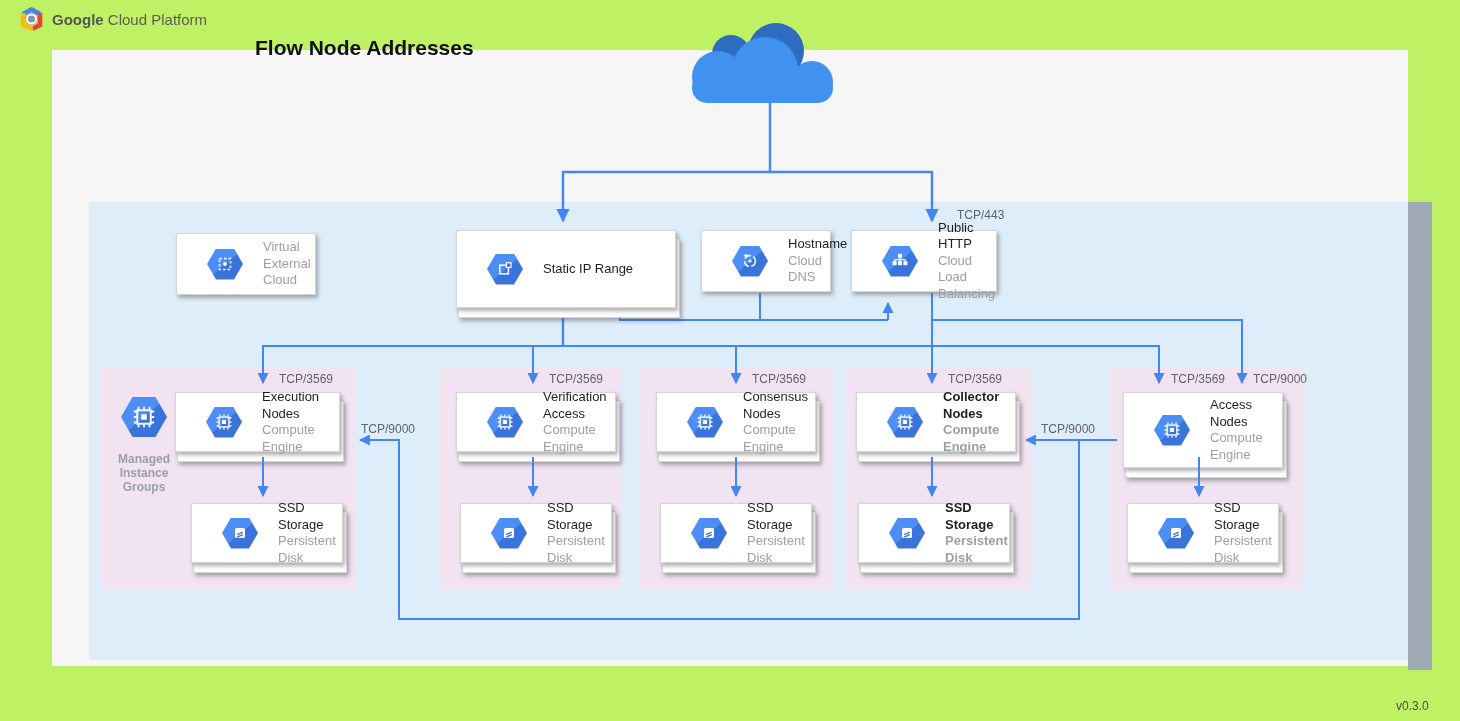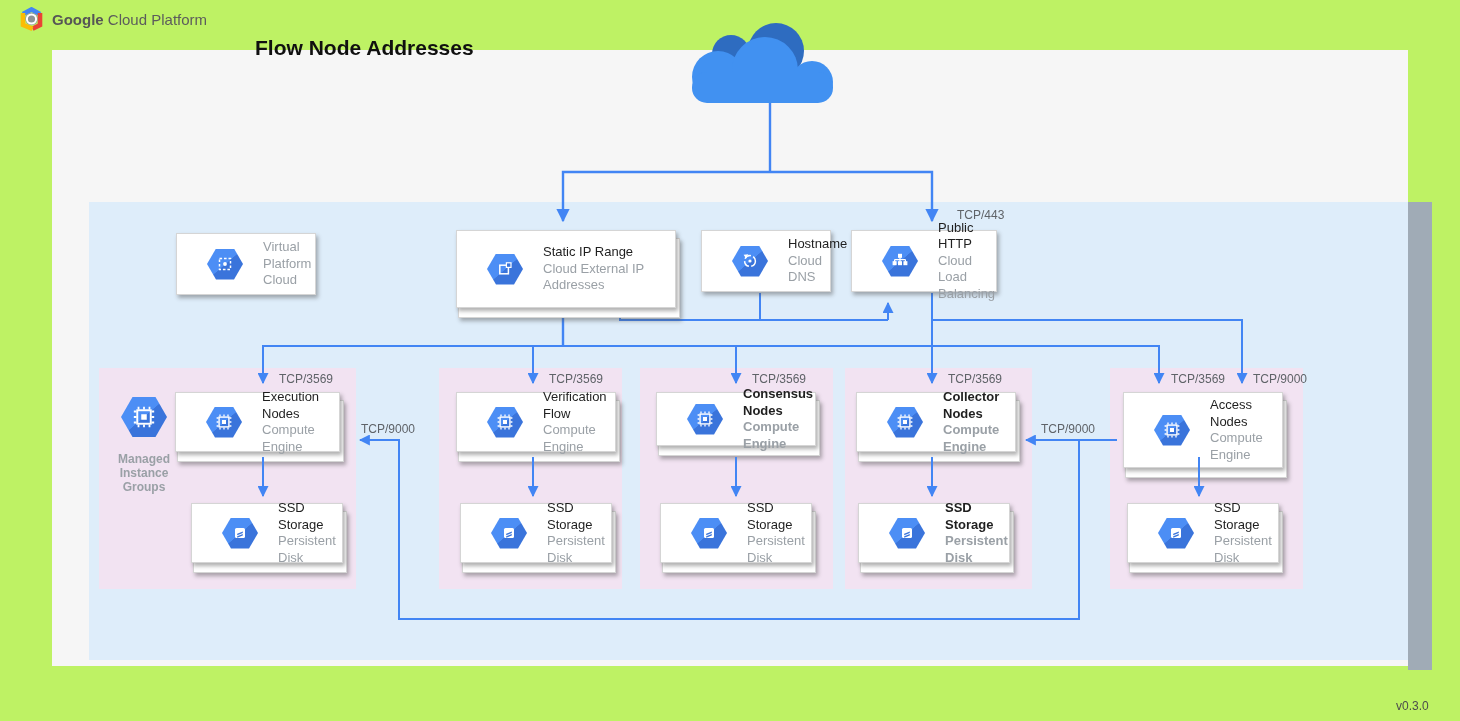--- a/index.html
+++ b/index.html
@@ -95,37 +95,36 @@
   <div class="single" style="left:170px;top:233px;width:140px;height:62px;">
     <div class="card front gray">
       <span class="hex">
         <svg width="16" height="16" viewBox="0 0 16 16">
             <rect x="2.5" y="2.5" width="11" height="11" fill="none" stroke="#fff" stroke-width="1.5" stroke-dasharray="2.6 1.9"></rect>
             <circle cx="8" cy="8" r="1.9" fill="#fff"></circle>
           </svg>
       </span>
       <span class="ctext">
           <span class="ctitle">Virtual</span>
-          <span class="csub">Platform Cloud</span>
+          <span class="csub">External Cloud</span>
         </span>
     </div>
   </div>
 
   <div class="stack" style="left:450px;top:230px;width:220px;height:78px;">
     <div class="card back"></div>
     <div class="card front">
       <span class="hex">
         <svg width="16" height="16" viewBox="0 0 16 16">
             <rect x="2.8" y="4.2" width="8.6" height="8.6" fill="none" stroke="#fff" stroke-width="1.5"></rect>
             <rect x="9.4" y="1.8" width="4.6" height="4.6" fill="#3a74db" stroke="#fff" stroke-width="1.2"></rect>
           </svg>
       </span>
       <span class="ctext">
           <span class="ctitle">Static IP Range</span>
-          <span class="csub">Cloud External IP Addresses</span>
         </span>
     </div>
   </div>
 
   <div class="single" style="left:695px;top:230px;width:130px;height:62px;">
     <div class="card front">
       <span class="hex">
         <svg width="16" height="16" viewBox="0 0 16 16">
             <circle cx="8" cy="8" r="5.4" fill="none" stroke="#fff" stroke-width="1.5" stroke-dasharray="7 2.4"></circle>
             <polygon points="1.6,1.8 6.4,1.2 3.9,5.2" fill="#fff"></polygon>
@@ -207,21 +206,21 @@
       <div class="card back"></div>
       <div class="card front">
         <span class="hex">
             <svg width="16" height="16" viewBox="0 0 16 16">
               <path d="M4,0.6v2 M8,0.6v2 M12,0.6v2 M4,13.4v2 M8,13.4v2 M12,13.4v2 M0.6,4h2 M0.6,8h2 M0.6,12h2 M13.4,4h2 M13.4,8h2 M13.4,12h2" stroke="#fff" stroke-width="1.3"></path>
               <rect x="3.1" y="3.1" width="9.8" height="9.8" fill="none" stroke="#fff" stroke-width="1.4"></rect>
               <rect x="6" y="6" width="4" height="4" fill="#fff"></rect>
             </svg>
           </span>
         <span class="ctext">
-            <span class="ctitle">Verification Flow</span>
+            <span class="ctitle">Verification Access</span>
             <span class="csub">Compute Engine</span>
           </span>
       </div>
     </div>
     <div class="stack" style="left:15px;top:135px;width:152px;height:60px;">
       <div class="card back"></div>
       <div class="card front">
         <span class="hex">
             <svg width="16" height="16" viewBox="0 0 16 16">
               <rect x="3" y="3" width="10" height="10" rx="1.5" fill="#fff"></rect>
@@ -230,21 +229,21 @@
           </span>
         <span class="ctext">
             <span class="ctitle">SSD Storage</span>
             <span class="csub">Persistent Disk</span>
           </span>
       </div>
     </div>
   </div>
 
   <div class="group-box" style="left:640px;width:193px;">
-    <div class="stack" style="left:10px;top:24px;width:160px;height:54px;font-weight:bold;">
+    <div class="stack" style="left:10px;top:24px;width:160px;height:60px;">
       <div class="card back"></div>
       <div class="card front">
         <span class="hex">
             <svg width="16" height="16" viewBox="0 0 16 16">
               <path d="M4,0.6v2 M8,0.6v2 M12,0.6v2 M4,13.4v2 M8,13.4v2 M12,13.4v2 M0.6,4h2 M0.6,8h2 M0.6,12h2 M13.4,4h2 M13.4,8h2 M13.4,12h2" stroke="#fff" stroke-width="1.3"></path>
               <rect x="3.1" y="3.1" width="9.8" height="9.8" fill="none" stroke="#fff" stroke-width="1.4"></rect>
               <rect x="6" y="6" width="4" height="4" fill="#fff"></rect>
             </svg>
           </span>
         <span class="ctext">

